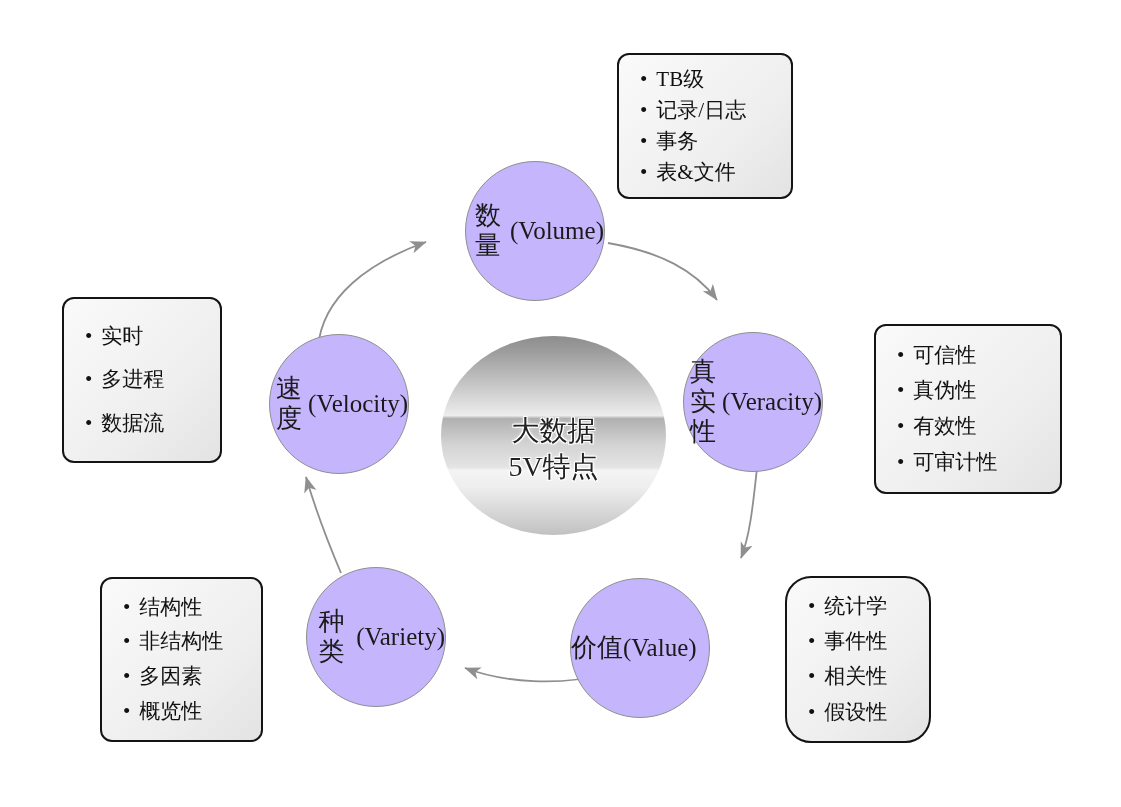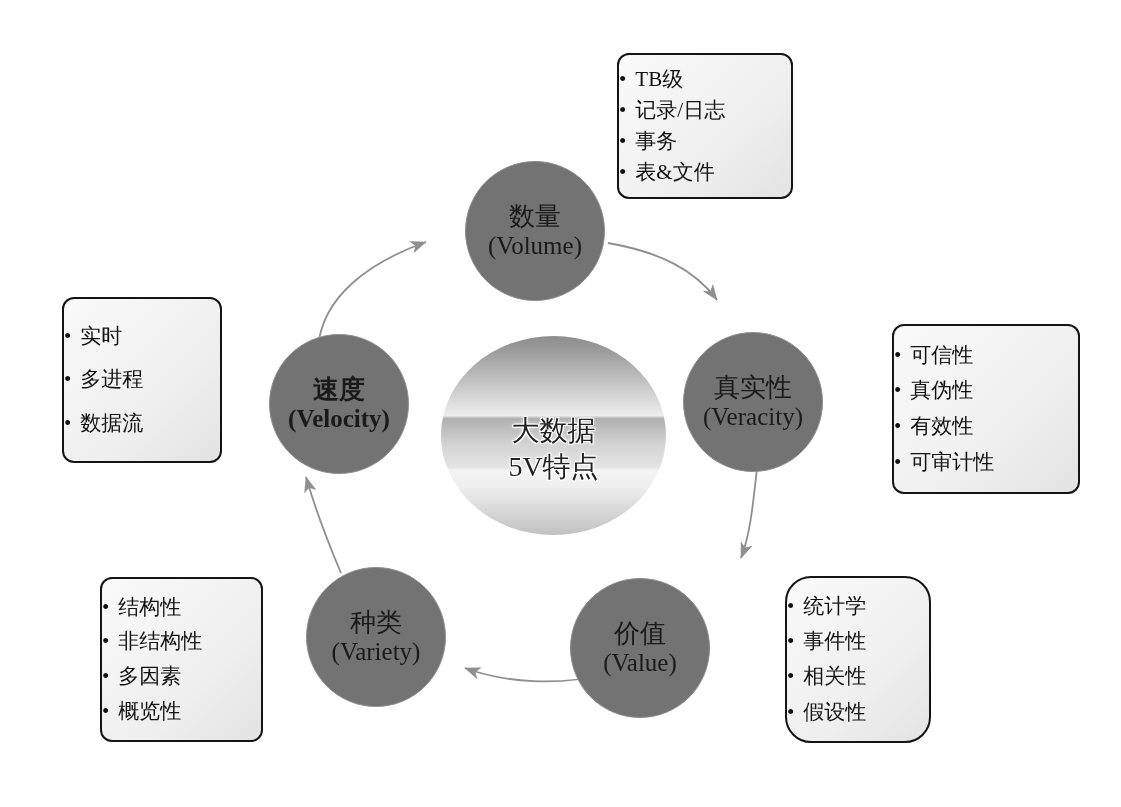--- a/index.html
+++ b/index.html
@@ -15,60 +15,59 @@
   
   .callout {
     position: absolute;
     box-sizing: border-box;
     border: 2px solid #141414;
     border-radius: 12px;
     background: linear-gradient(135deg, #fafafa 0%, #eeeeee 65%, #e3e3e3 100%);
     display: flex;
     flex-direction: column;
     justify-content: space-evenly;
-    padding: 7px 8px 7px 0;
+    padding: 7px 8px 7px 21px;
   }
   .callout .item {
     font-size: 21px;
     line-height: 1.3;
     color: #111111;
     white-space: nowrap;
   }
   .callout .bullet { margin-right: 9px; }
 
   #box-volume   { left: 617px; top:  53px; width: 176px; height: 146px; }
-  #box-veracity { left: 892px; top: 324px; width: 188px; height: 170px; }
+  #box-veracity { left: 874px; top: 324px; width: 188px; height: 170px; }
   #box-value    { left: 785px; top: 576px; width: 146px; height: 167px; border-radius: 26px; }
   #box-variety  { left: 100px; top: 577px; width: 163px; height: 165px; }
   #box-velocity { left:  62px; top: 297px; width: 160px; height: 166px; }
 
   
   .vnode {
     position: absolute;
     box-sizing: border-box;
     width: 140px;
     height: 140px;
     border-radius: 50%;
-    background: #737373;
+    background: #c4b5fd;
     border: 1.5px solid #8f8f8f;
     display: flex;
-    flex-direction: column;
+    flex-direction: row;
     align-items: center;
-    justify-content: center;
     text-align: center;
     z-index: 2;
   }
   .vnode .zh { font-size: 26px; color: #1a1a1a; line-height: 1.15; }
   .vnode .en { font-size: 25px; color: #1a1a1a; line-height: 1.15; }
 
   #node-volume   { left: 465px; top: 161px; }
   #node-veracity { left: 683px; top: 332px; }
   #node-value    { left: 570px; top: 578px; }
   #node-variety  { left: 306px; top: 567px; }
-  #node-velocity { left: 269px; top: 334px; font-weight: bold; }
+  #node-velocity { left: 269px; top: 334px; }
 
   
   .sphere {
     position: absolute;
     left: 441px; top: 336px;
     width: 225px; height: 199px;
     border-radius: 50%;
     background: linear-gradient(to bottom,
       #8d8d8d 0%, #9d9d9d 8%, #ededed 40%,
       #b0b0b0 41.5%, #d4d4d4 55%, #e4e4e4 66%,

